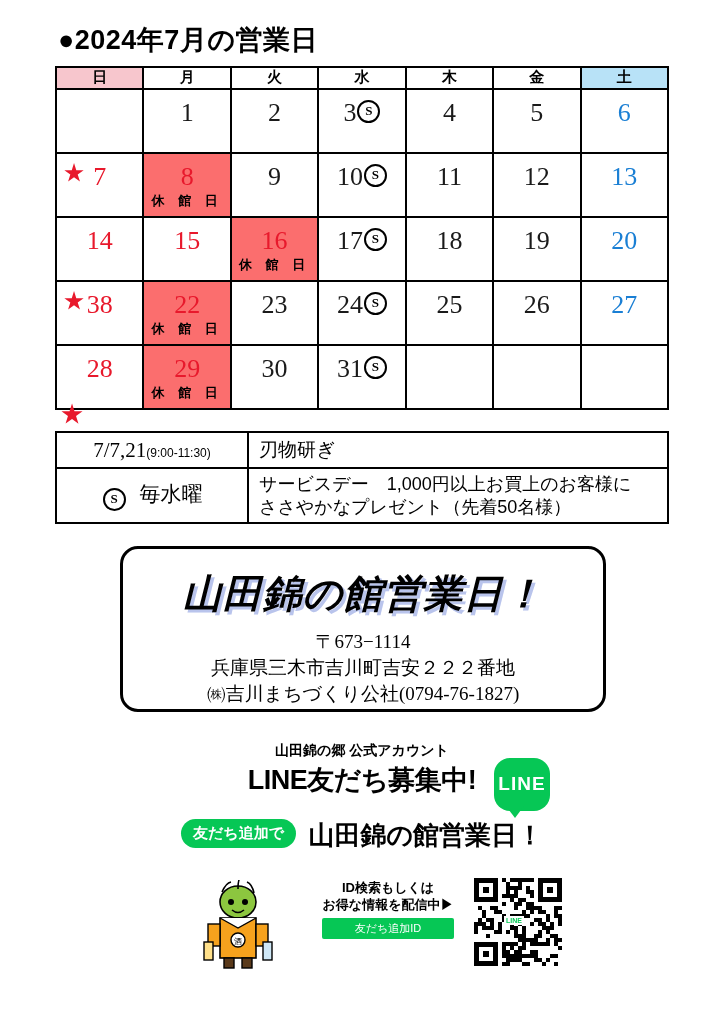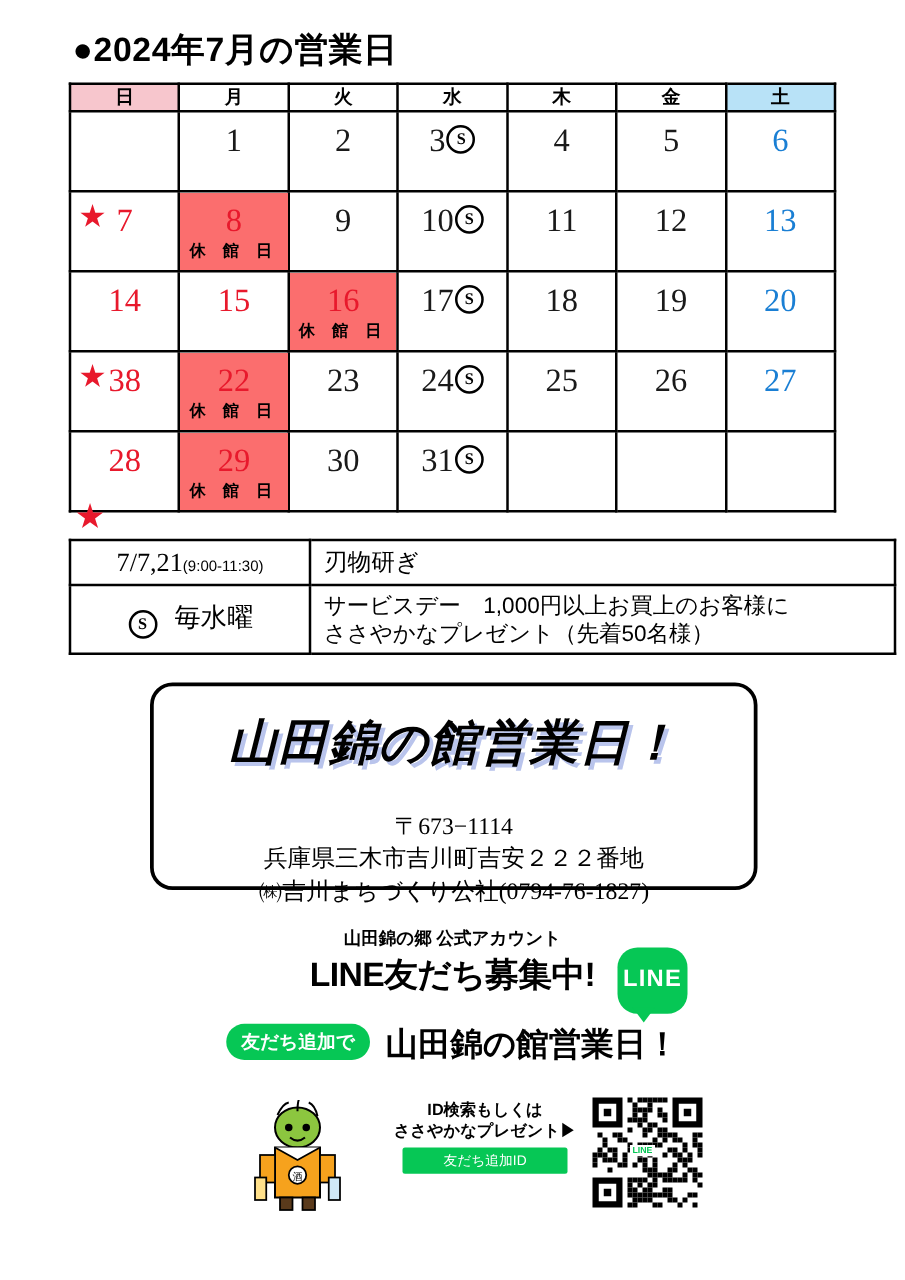--- a/index.html
+++ b/index.html
@@ -109,21 +109,21 @@
     left: 60px;
     top: 402px;
     color: #e8192c;
     font-size: 24px;
     line-height: 1;
   }
   .legend {
     position: absolute;
     left: 55px;
     top: 431px;
-    width: 662px;
+    width: 614px;
     border-collapse: collapse;
     table-layout: fixed;
   }
   .legend td {
     border: 2px solid #000;
     padding: 4px 6px;
     vertical-align: middle;
   }
   .legend .c1 { width: 178px; text-align: center; font-size: 21px; font-family: "Liberation Serif", serif;}
   .legend .c1 .small { font-size: 12px; font-family: "Liberation Sans", sans-serif; }
@@ -159,21 +159,20 @@
   }
   .addr-lines {
     position: absolute;
     left: 0;
     right: 0;
     top: 80px;
     text-align: center;
     font-size: 19px;
     line-height: 1.38;
     font-family: "Liberation Serif", serif;
-    margin-top: 20px;
   }
 
   
   .line-sub {
     position: absolute;
     left: 0;
     right: 0;
     top: 742px;
     text-align: center;
     font-size: 14px;
@@ -502,21 +501,21 @@
   <rect x="12" y="44" width="12" height="22" fill="#f6a21d" stroke="#000" stroke-width="1.4"></rect>
   <rect x="60" y="44" width="12" height="22" fill="#f6a21d" stroke="#000" stroke-width="1.4"></rect>
   <rect x="8" y="62" width="9" height="18" fill="#ffe08a" stroke="#000" stroke-width="1.4"></rect>
   <rect x="67" y="62" width="9" height="18" fill="#cfe8f7" stroke="#000" stroke-width="1.4"></rect>
   <rect x="28" y="78" width="10" height="10" fill="#5a3a1b" stroke="#000" stroke-width="1.4"></rect>
   <rect x="46" y="78" width="10" height="10" fill="#5a3a1b" stroke="#000" stroke-width="1.4"></rect>
 </svg>
 
 <div class="id-block">
   <div class="id-line1">ID検索もしくは</div>
-  <div class="id-line1">ささやかなプレゼント▶</div>
+  <div class="id-line1">お得な情報を配信中▶</div>
   <div class="id-pill">友だち追加ID</div>
 </div>
 
 <div class="qr">
   <div class="finder" style="left:0;top:0;">
       <i></i>
     </div>
   <div class="finder" style="right:0;top:0;">
       <i></i>
     </div>

